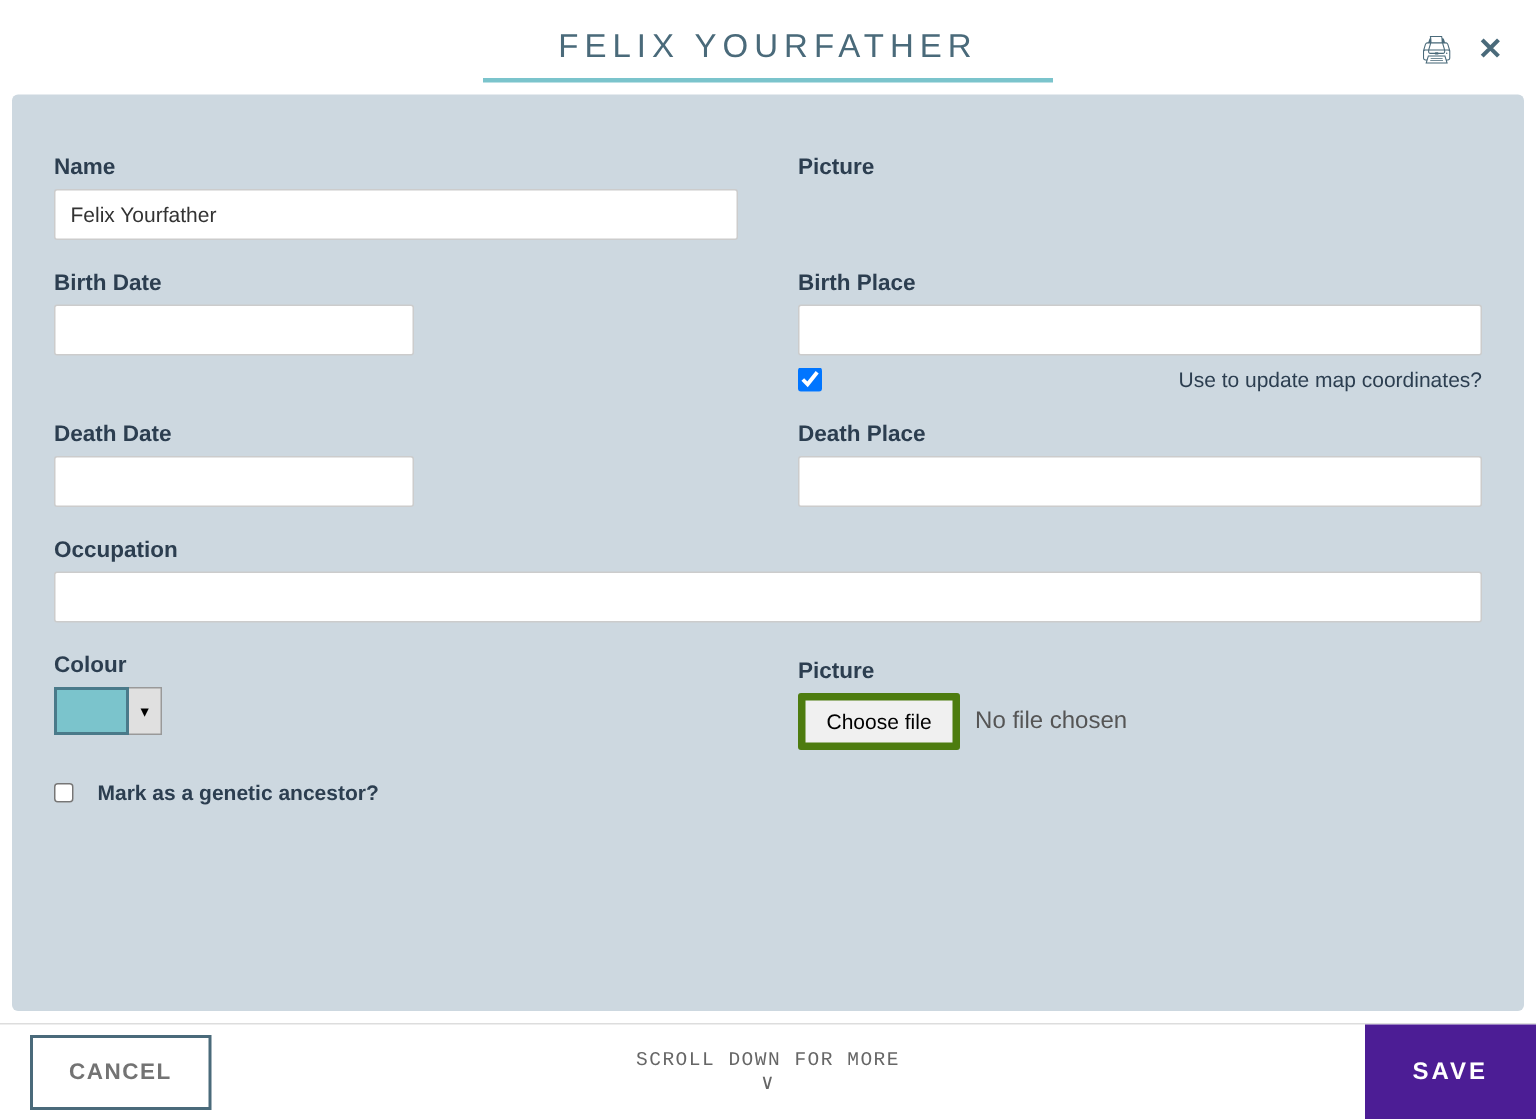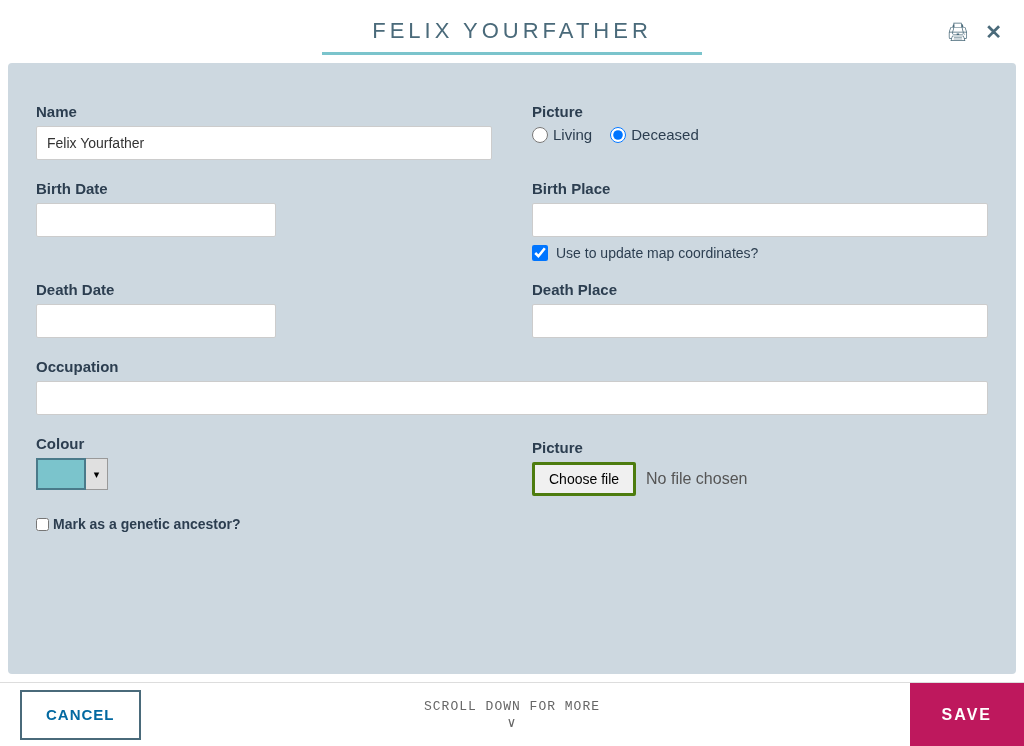--- a/index.html
+++ b/index.html
@@ -108,20 +108,21 @@
     .radio-label input[type="radio"] {
       width: 16px;
       height: 16px;
       cursor: pointer;
     }
     .checkbox-row {
       display: flex;
       align-items: center;
       gap: 8px;
       margin-top: 8px;
+      justify-content: space-between;
     }
     .checkbox-row input[type="checkbox"] {
       width: 16px;
       height: 16px;
       cursor: pointer;
     }
     .checkbox-label {
       font-size: 14px;
       color: #2c3e50;
     }
@@ -154,54 +155,54 @@
     }
     .file-choose-row {
       display: flex;
       align-items: center;
       gap: 10px;
       margin-top: 6px;
     }
     .choose-file-btn {
       padding: 6px 14px;
       background: #f0f0f0;
-      border: 3px solid #4d7c0f;
+      border: 5px solid #4d7c0f;
       font-size: 14px;
       cursor: pointer;
       border-radius: 2px;
     }
     .no-file-text {
       font-size: 16px;
       color: #555;
     }
     .genetic-row {
       display: flex;
       align-items: center;
-      gap: 4px;
+      gap: 16px;
       margin-top: 4px;
     }
     .genetic-label {
       font-size: 14px;
       font-weight: bold;
       color: #2c3e50;
     }
     .modal-footer {
       background: #fff;
       display: flex;
       align-items: center;
       justify-content: space-between;
       padding: 0;
       height: 64px;
       border-top: 1px solid #ddd;
       position: relative;
     }
     .cancel-btn {
       background: #fff;
       border: 2px solid #4a6a7a;
-      color: #0369a1;
+      color: #737373;
       font-size: 15px;
       font-weight: bold;
       letter-spacing: 1px;
       padding: 12px 24px;
       cursor: pointer;
       margin-left: 20px;
       height: 50px;
     }
     .scroll-down-label {
       position: absolute;
@@ -213,21 +214,21 @@
       letter-spacing: 1px;
       font-family: Liberation Mono, monospace;
     }
     .scroll-chevron {
       display: block;
       font-size: 14px;
       text-align: center;
       color: #666;
     }
     .save-btn {
-      background: #be185d;
+      background: #4c1d95;
       border: none;
       color: #fff;
       font-size: 16px;
       font-weight: bold;
       letter-spacing: 2px;
       padding: 0 32px;
       cursor: pointer;
       height: 64px;
       margin-right: 0;
     }
@@ -252,30 +253,20 @@
 
   <div class="modal-body">
 
     <div class="form-row">
       <div class="form-col">
         <div class="field-label">Name</div>
         <input class="field-input" type="text" value="Felix Yourfather" style="">
       </div>
       <div class="form-col">
         <div class="field-label">Picture</div>
-        <div class="status-group">
-          <label class="radio-label">
-            <input type="radio" name="status" value="living" style="">
-            <span>Living</span>
-          </label>
-          <label class="radio-label">
-            <input type="radio" name="status" value="deceased" checked="" style="">
-            <span>Deceased</span>
-          </label>
-        </div>
       </div>
     </div>
 
     <div class="form-row">
       <div class="form-col">
         <div class="field-label">Birth Date</div>
         <input class="field-input" type="text" style="max-width: 240px;">
       </div>
       <div class="form-col">
         <div class="field-label">Birth Place</div>

